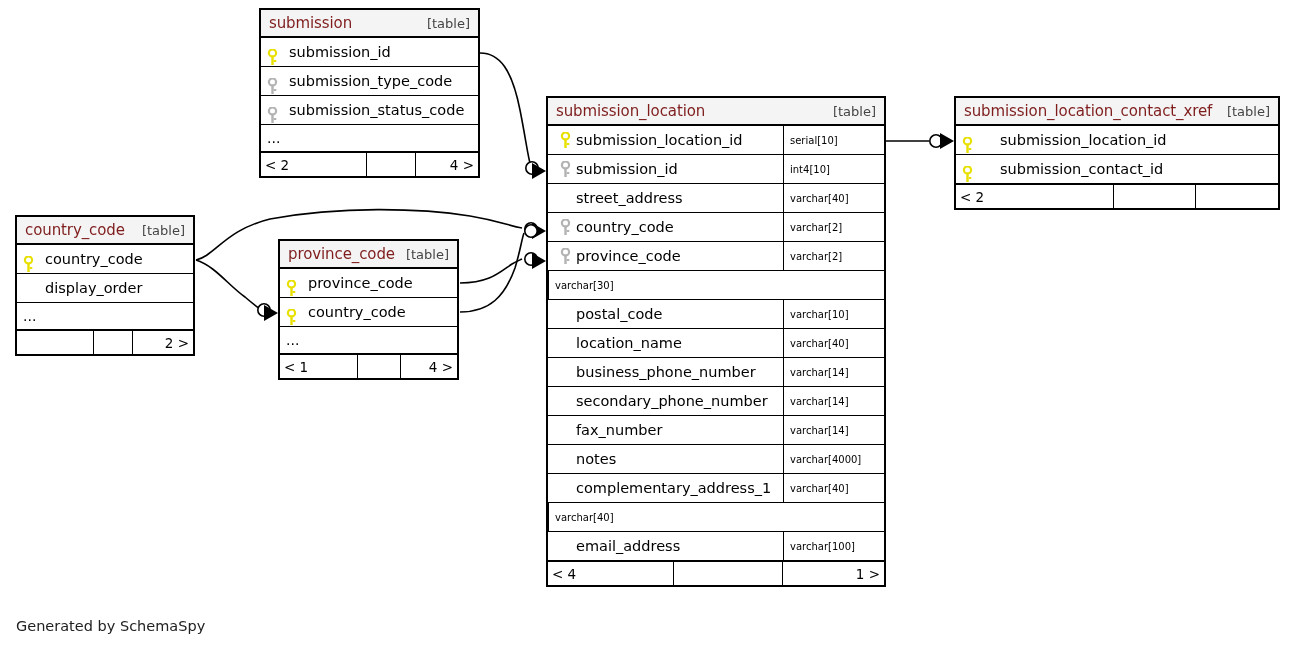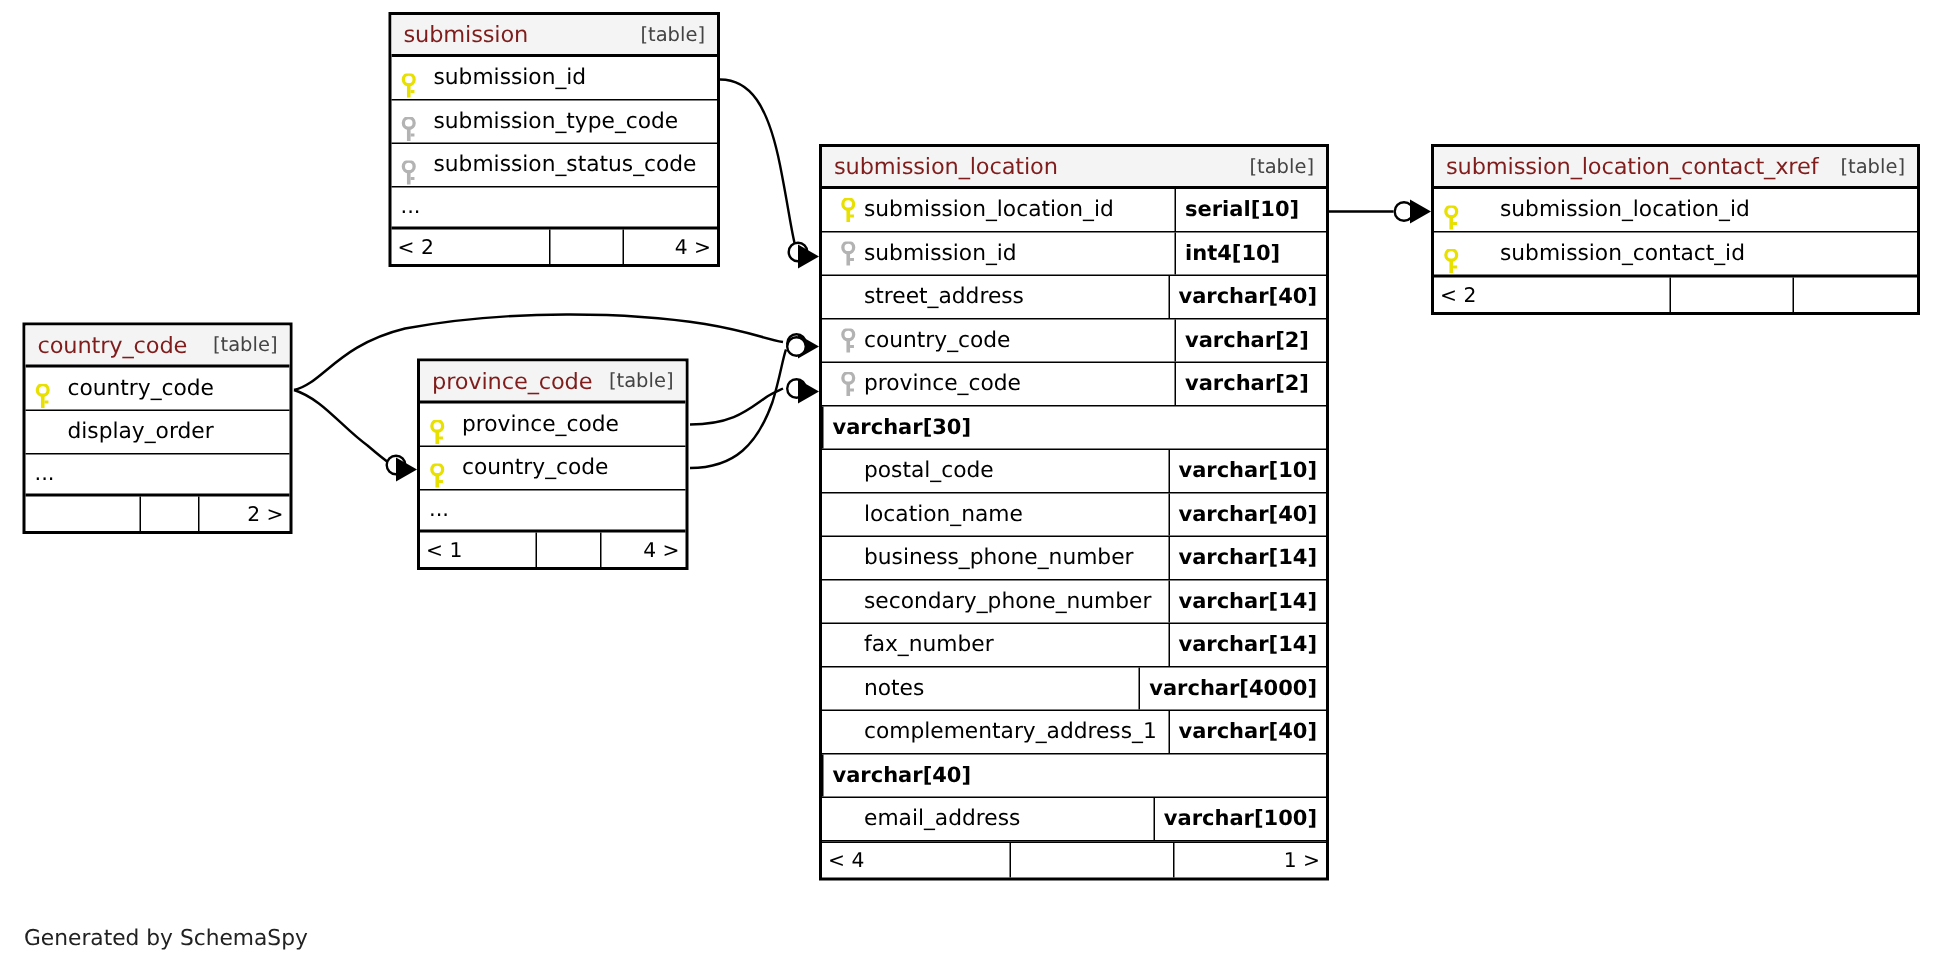--- a/index.html
+++ b/index.html
@@ -28,21 +28,21 @@
     border-bottom:1px solid #000;box-sizing:border-box;
   }
   .t-row:last-of-type{border-bottom:none;}
   .col-name{
     display:flex;align-items:center;flex:1 1 auto;min-width:0;
     padding-left:6px;height:100%;box-sizing:border-box;
   }
   .col-type{
     flex:0 0 auto;border-left:1px solid #000;height:100%;
     display:flex;align-items:center;padding:0 6px;
-    font-size:14px;color:#000;box-sizing:border-box;font-weight:bold;
+    font-size:10px;color:#000;box-sizing:border-box;
   }
   .cname{font-size:14.5px;color:#000;white-space:nowrap;}
   .keyslot{width:22px;flex:0 0 22px;display:flex;align-items:center;justify-content:center;}
   .kicon{display:block;}
 
   .dots-row{
     display:flex;align-items:center;height:27px;
     border-bottom:1px solid #000;padding-left:6px;
     font-size:14px;color:#000;box-sizing:border-box;
   }

